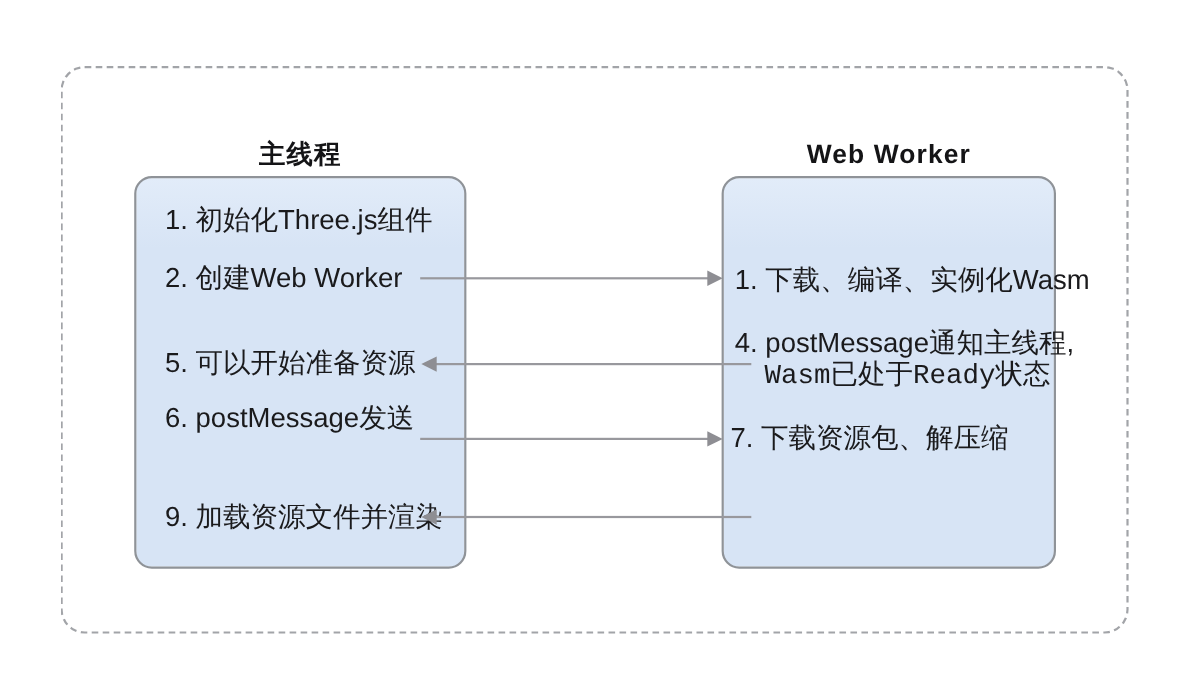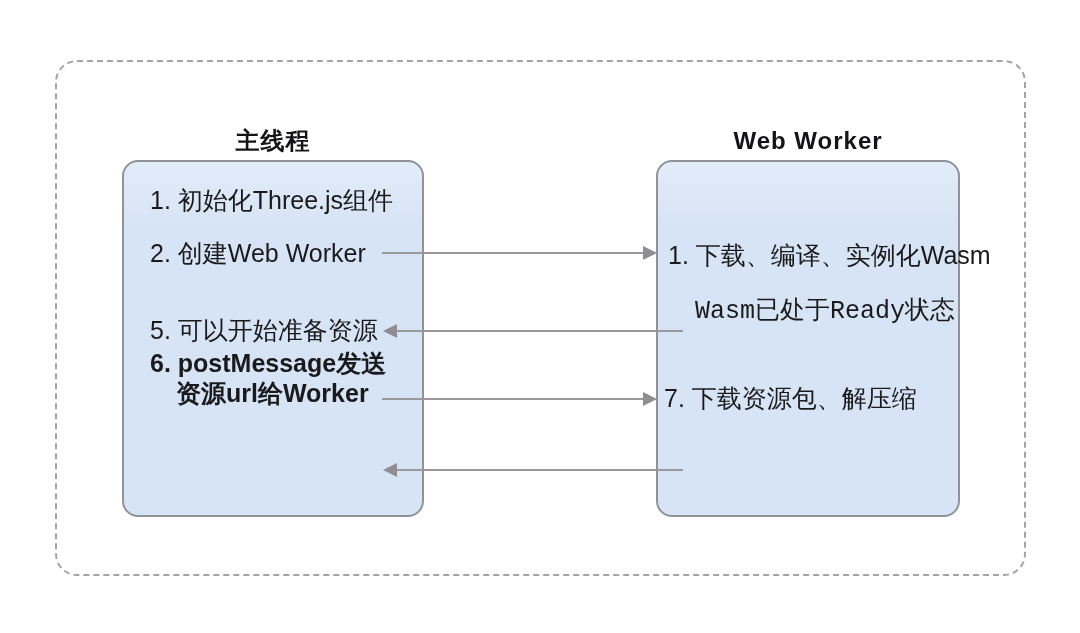--- a/index.html
+++ b/index.html
@@ -58,21 +58,21 @@
     white-space: nowrap;
     font-weight: 500;
   }
   .step .cont {
     display: block;
   }
   
   .s1 { left: 150px; top: 185px; }
   .s2 { left: 150px; top: 238px; }
   .s5 { left: 150px; top: 315px; }
-  .s6 { left: 150px; top: 348px; font-weight: bold; }
+  .s6 { left: 150px; top: 365px; }
   .s6 .cont { padding-left: 26px; }
   .s9 { left: 150px; top: 455px; }
   
   .s3 { left: 668px; top: 240px; }
   .s4 { left: 668px; top: 297px; }
   .s4 .cont { padding-left: 27px; font-family: Liberation Mono, monospace; }
   .s7 { left: 664px; top: 383px; }
   .s8 { left: 668px; top: 442px; }
   .s8 .cont { padding-left: 27px; }
   
@@ -126,31 +126,34 @@
   <div class="step s2">
     <span class="cont">2. 创建Web Worker</span>
   </div>
 
   <div class="step s5">
     <span class="cont">5. 可以开始准备资源</span>
   </div>
 
   <div class="step s6">
     <span>6. postMessage发送</span>
-    <span class="cont">资源url给Worker</span>
   </div>
 
+  <div class="step s9">
+    <span class="cont">9. 加载资源文件并渲染</span>
+  </div>
 
   <div class="box right"></div>
 
   <div class="step s3">
     <span class="cont">1. 下载、编译、实例化Wasm</span>
   </div>
 
   <div class="step s4">
+    <span>4. postMessage通知主线程,</span>
     <span class="cont">Wasm已处于Ready状态</span>
   </div>
 
   <div class="step s7">
     <span class="cont">7. 下载资源包、解压缩</span>
   </div>
 
 
   <div class="arrow to-right a1">
     <div class="line"></div>

